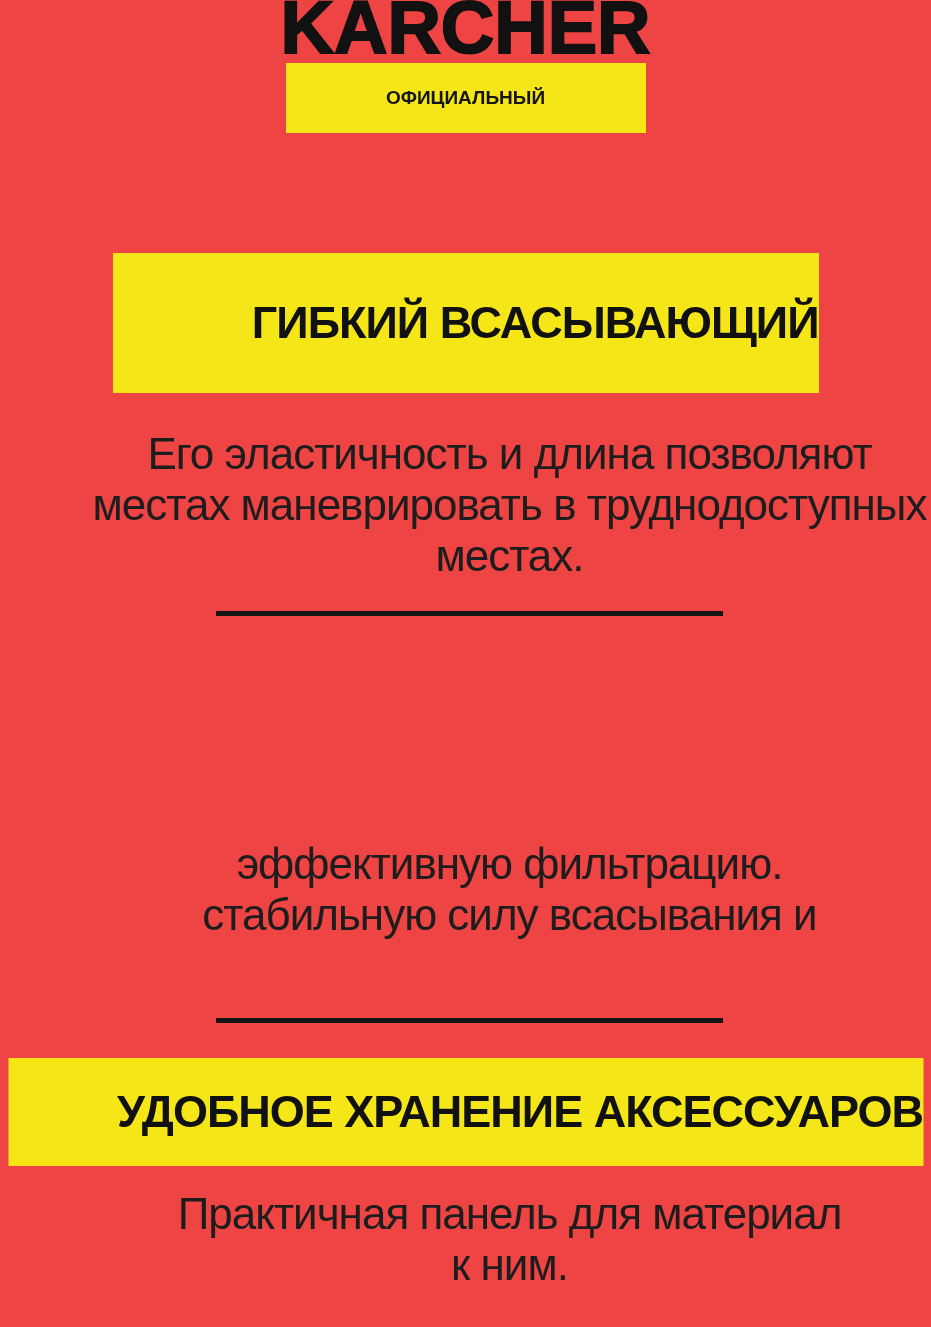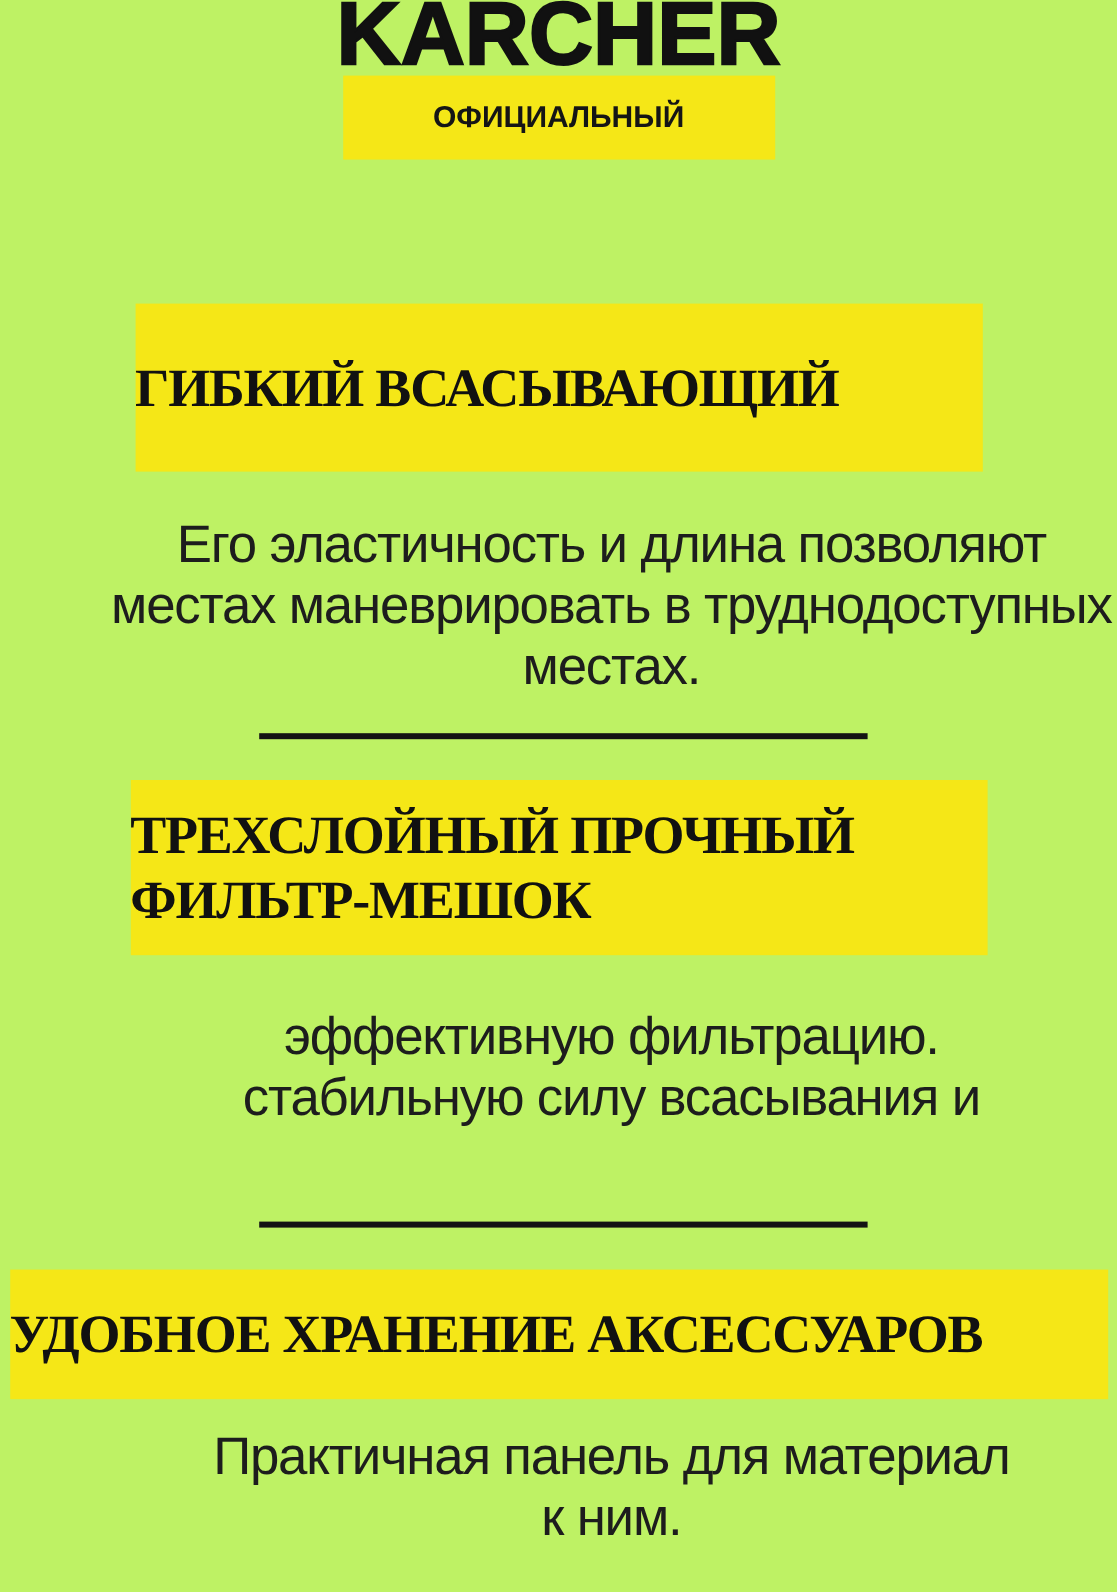--- a/index.html
+++ b/index.html
@@ -6,21 +6,21 @@
     margin: 0;
     padding: 0;
     background: #c9c9c9;
     font-family: "Liberation Sans", sans-serif;
   }
   .page {
     position: relative;
     width: 931px;
     height: 1327px;
     margin: 0 auto;
-    background: #bef264;
+    background: #ef4444;
     overflow: hidden;
   }
   .brand {
     position: absolute;
     top: -9px;
     left: 0;
     width: 100%;
     text-align: center;
     font-size: 74px;
     line-height: 74px;
@@ -38,37 +38,36 @@
     width: 360px;
     height: 70px;
     background: #f5e717;
     display: flex;
     flex-direction: column;
     align-items: center;
     justify-content: center;
     text-align: center;
   }
   .badge .line {
-    font-size: 25px;
+    font-size: 19px;
     line-height: 30px;
     font-weight: 700;
     color: #151515;
     white-space: nowrap;
   }
   .headbox {
     position: absolute;
     left: 50%;
     transform: translateX(-50%);
     background: #f5e717;
     display: flex;
     flex-direction: column;
-    align-items: flex-start;
+    align-items: flex-end;
     justify-content: center;
     text-align: center;
-    font-family: Liberation Serif, serif;
   }
   .headbox .hline {
     font-size: 45px;
     line-height: 54px;
     font-weight: 700;
     color: #111111;
     letter-spacing: -1px;
     white-space: nowrap;
   }
   .h1box { top: 253px; width: 706px; height: 140px; }
@@ -117,24 +116,20 @@
     <div class="hline">ГИБКИЙ ВСАСЫВАЮЩИЙ</div>
   </div>
   <div class="body body1">
     <div class="bline">Его эластичность и длина позволяют</div>
     <div class="bline">местах маневрировать в труднодоступных</div>
     <div class="bline">местах.</div>
   </div>
 
   <div class="divider divider1"></div>
 
-  <div class="headbox h2box">
-    <div class="hline">ТРЕХСЛОЙНЫЙ ПРОЧНЫЙ</div>
-    <div class="hline">ФИЛЬТР-МЕШОК</div>
-  </div>
   <div class="body body2">
     <div class="bline">эффективную фильтрацию.</div>
     <div class="bline">стабильную силу всасывания и</div>
   </div>
 
   <div class="divider divider2"></div>
 
   <div class="headbox h3box">
     <div class="hline">УДОБНОЕ ХРАНЕНИЕ АКСЕССУАРОВ</div>
   </div>

